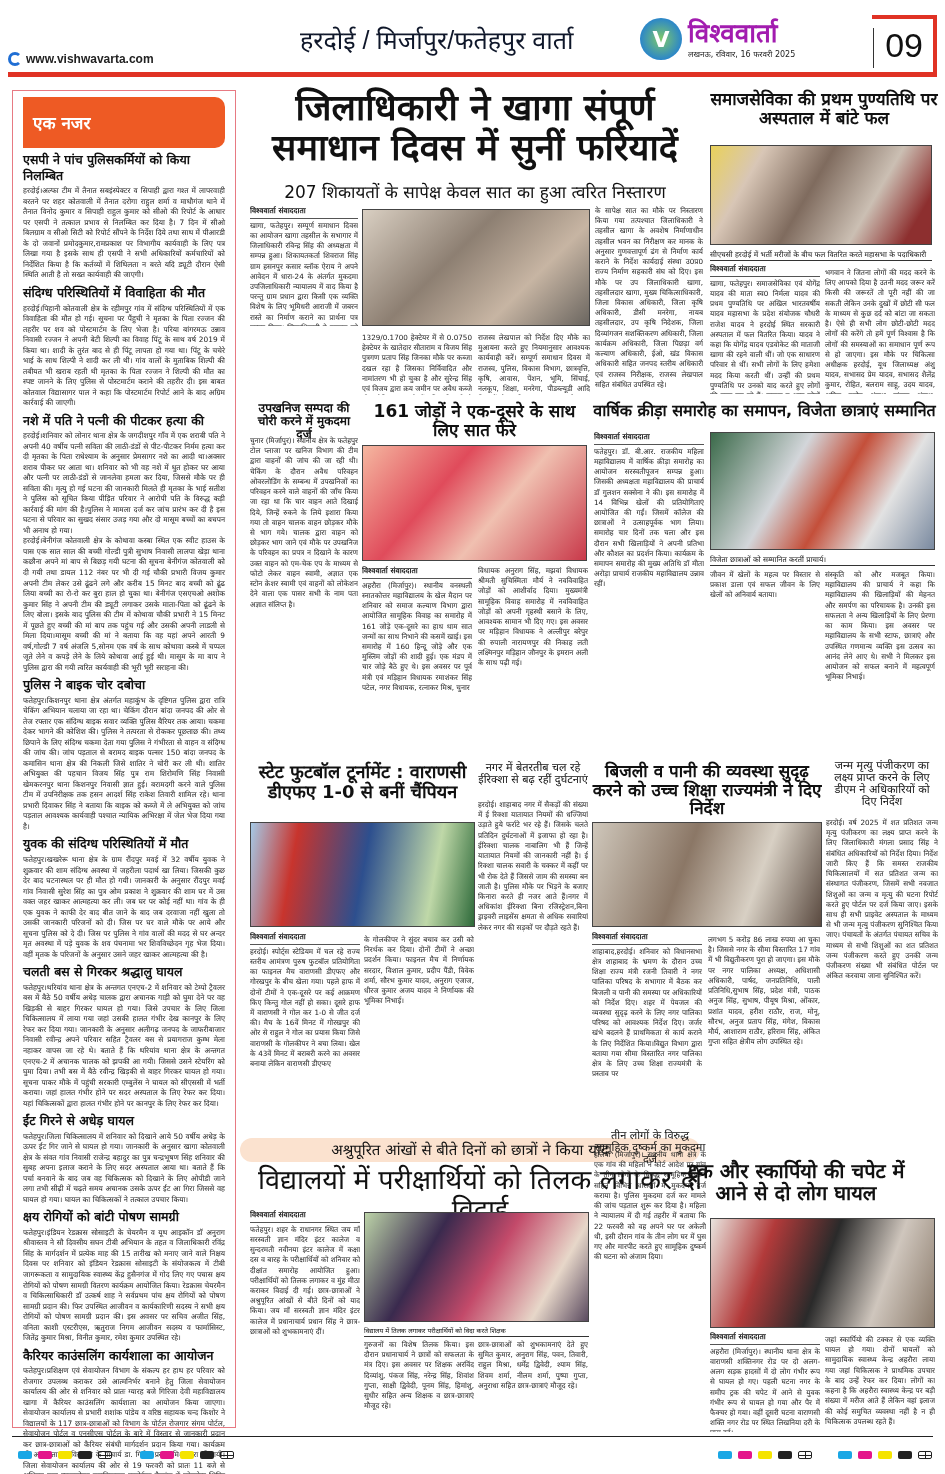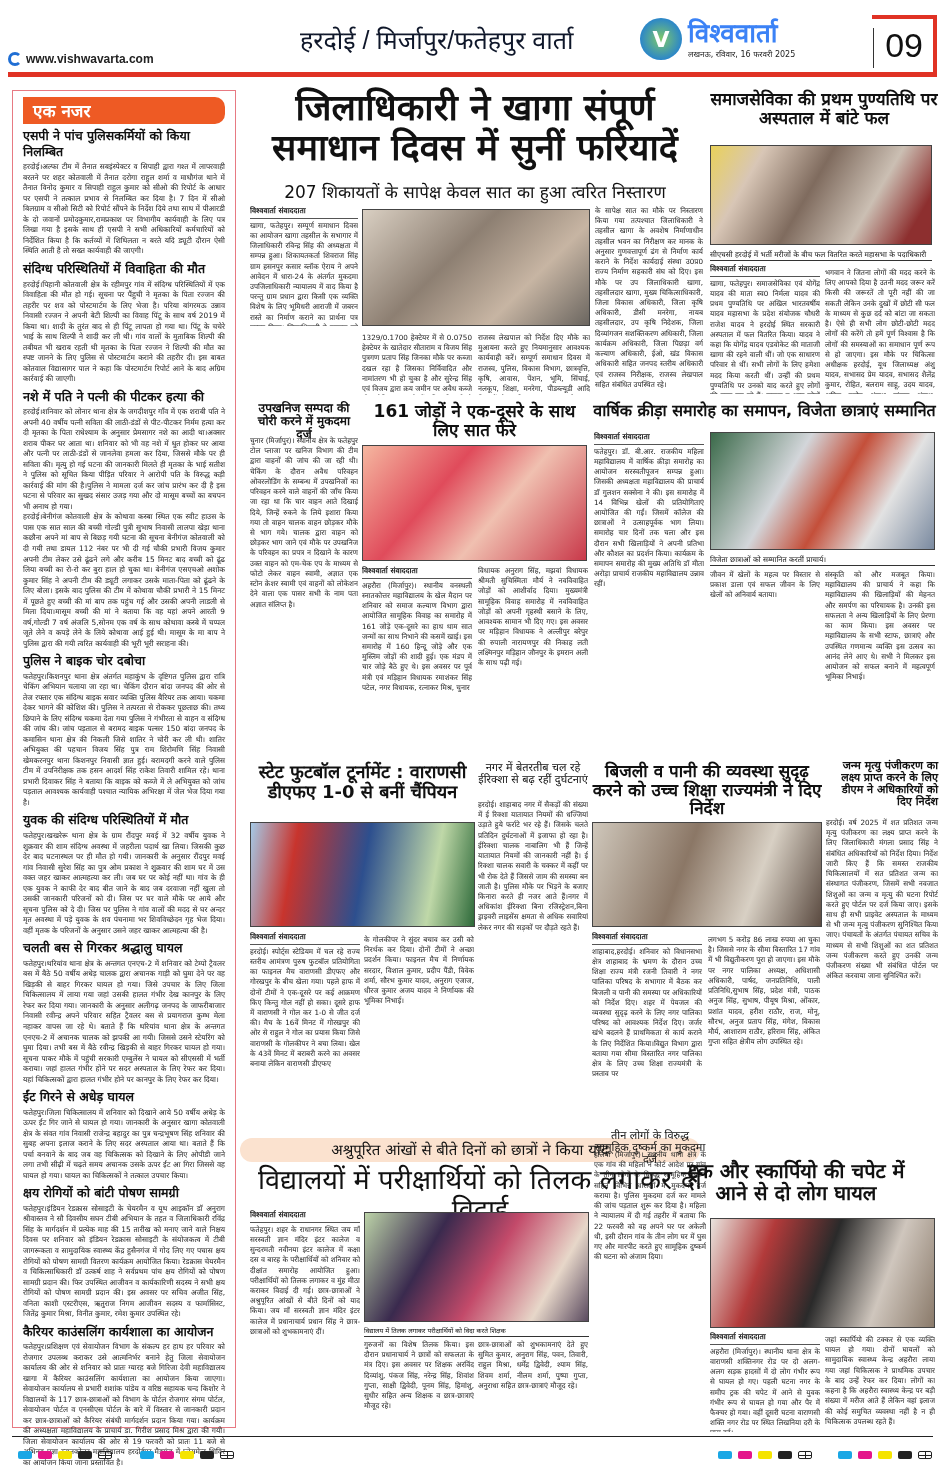--- a/index.html
+++ b/index.html
@@ -6,24 +6,24 @@
 body{width:945px;height:1474px;background:#fff;font-family:"DejaVu Sans",sans-serif;color:#111;position:relative;overflow:hidden}
 .hdr-red{position:absolute;left:8px;top:72px;width:927px;height:5px;background:#e03224}
 .pagebox{position:absolute;right:8px;top:15px;width:65px;height:62px;border-top:4px solid #e03224;border-right:4px solid #e03224}
 .pagenum{position:absolute;right:22px;top:26px;font-size:34px;font-family:"Liberation Sans",sans-serif;color:#111}
 .pagedivider{position:absolute;left:873px;top:28px;width:1px;height:40px;background:#333}
 .section-title{position:absolute;left:300px;top:22px;font-size:25px;font-family:"Liberation Sans",sans-serif;color:#0f172a}
 .site{position:absolute;left:8px;top:52px;font-size:12px;font-weight:bold;font-family:"Liberation Sans",sans-serif;color:#222;display:flex;align-items:center;gap:4px}
 .ie{width:14px;height:14px;border-radius:50%;border:3px solid #1f6ed4;border-right-color:transparent}
 .logo{position:absolute;left:640px;top:18px;display:flex;gap:6px;align-items:center}
 .logo-badge{width:42px;height:42px;border-radius:50%;background:radial-gradient(circle,#7fc96a 0,#2b86c9 70%);color:#fff;font-weight:bold;font-size:22px;display:flex;align-items:center;justify-content:center}
-.logo-name{font-size:26px;font-weight:bold;color:#3b82f6;font-family:"Liberation Sans",sans-serif;line-height:1}
+.logo-name{font-size:26px;font-weight:bold;color:#a21caf;font-family:"Liberation Sans",sans-serif;line-height:1}
 .logo-date{font-size:8px;color:#222;margin-top:2px}
 .leftcol{position:absolute;left:12px;top:90px;width:224px;height:1338px;border:1px solid #e77a83;padding:6px 10px}
-.ekn{background:#ee5a24;border-radius:0 10px 10px 0;color:#fff;font-weight:bold;font-size:17px;padding:2px 10px;margin-bottom:4px}
+.ekn{background:#ee5a24;border-radius:0 10px 10px 0;color:#fff;font-weight:bold;font-size:17px;padding:14px 10px;margin-bottom:4px}
 .lh{font-size:12.5px;font-weight:bold;line-height:1.25;margin:4px 0 3px}
 .lb{font-size:7.4px;line-height:1.42;color:#222;text-align:justify}
 .lb b{font-weight:normal}
 .h1{position:absolute;font-weight:bold;text-align:center;font-family:"DejaVu Sans",sans-serif;line-height:1.1}
 .txt{position:absolute;font-size:7.2px;line-height:1.42;color:#222;text-align:justify}
 .byline{font-size:7.5px;font-weight:bold;border-bottom:1px solid #555;padding-bottom:1px;margin-bottom:2px}
 .photo{position:absolute;border:1px solid #444}
 .cap{position:absolute;font-size:7.4px;color:#111;border-bottom:1px solid #333;padding:1px 0}
 .banner{position:absolute;left:240px;top:1138px;width:460px;height:24px;background:#fbe2cf;border-radius:12px;text-align:center;font-size:15px;line-height:24px;color:#111}
 .cmyk{position:absolute;top:1451px;display:flex;gap:6px;align-items:center}
@@ -132,21 +132,21 @@
 <div class="txt" style="left:364px;top:935px;width:110px;height:182px;overflow:hidden;">के गोलकीपर ने सुंदर बचाव कर उसी को निरर्थक कर दिया। दोनों टीमों ने अच्छा प्रदर्शन किया। फाइनल मैच में निर्णायक सरदार, विशाल कुमार, प्रदीप पैंडी, विवेक शर्मा, सौरभ कुमार यादव, अनुराग एजाज, धीरज कुमार अजय यादव ने निर्णायक की भूमिका निभाई।</div>
 
 <div class="h1" style="left:478px;top:762px;width:110px;font-size:11px;font-weight:normal;">नगर में बेतरतीब चल रहे ईरिक्शा से बढ़ रहीं दुर्घटनाएं</div>
 <div class="txt" style="left:478px;top:800px;width:110px;height:318px;overflow:hidden;">हरदोई। शाहाबाद नगर में सैकड़ों की संख्या में ई रिक्शा यातायात नियमों की धज्जियां उड़ाते हुये फर्राटे भर रहे हैं। जिसके चलते प्रतिदिन दुर्घटनाओं में इजाफा हो रहा है।ईरिक्शा चालक नाबालिग भी हैं जिन्हें यातायात नियमों की जानकारी नहीं है। ई रिक्शा चालक सवारी के चक्कर में कहीं पर भी रोक देते हैं जिससे जाम की समस्या बन जाती है। पुलिस मौके पर भिड़ने के बजाए किनारा करते ही नजर आते हैं।नगर में अधिकांश ईरिक्शा बिना रजिस्ट्रेशन,बिना ड्राइवरी लाइसेंस क्षमता से अधिक सवारियां लेकर नगर की सड़कों पर दौड़ते रहते हैं।</div>
 
 <div class="h1" style="left:592px;top:762px;width:230px;font-size:17px;">बिजली व पानी की व्यवस्था सुदृढ़ करने को उच्च शिक्षा राज्यमंत्री ने दिए निर्देश</div>
 <div class="photo" style="left:592px;top:822px;width:230px;height:105px;background:linear-gradient(110deg,#cfc7bb,#8b7766 40%,#d8d0c4 70%,#5a4a40);"></div>
 <div class="txt" style="left:592px;top:932px;width:110px;height:185px;overflow:hidden;"><div class="byline">विश्ववार्ता संवाददाता</div><span>शाहाबाद,हरदोई। शनिवार को विधानसभा क्षेत्र शाहाबाद के भ्रमण के दौरान उच्च शिक्षा राज्य मंत्री रजनी तिवारी ने नगर पालिका परिषद के सभागार में बैठक कर बिजली व पानी की समस्या पर अधिकारियों को निर्देश दिए। शहर में पेयजल की व्यवस्था सुदृढ़ करने के लिए नगर पालिका परिषद को आवश्यक निर्देश दिए। जर्जर खंभे बदलने हैं प्राथमिकता से कार्य कराने के लिए निर्देशित किया।विद्युत विभाग द्वारा बताया गया सीमा विस्तारित नगर पालिका क्षेत्र के लिए उच्च शिक्षा राज्यमंत्री के प्रस्ताव पर</span></div>
 <div class="txt" style="left:708px;top:935px;width:112px;height:182px;overflow:hidden;">लगभग 5 करोड़ 86 लाख रुपया आ चुका है। जिससे नगर के सीमा विस्तारित 17 गांव में भी विद्युतीकरण पूरा हो जाएगा। इस मौके पर नगर पालिका अध्यक्ष, अधिशासी अधिकारी, पार्षद, जनप्रतिनिधि, पाली प्रतिनिधि,सुभाष सिंह, प्रदेश मंत्री, पाठक अनुज सिंह, सुभाष, पीयूष मिश्रा, ओंकार, प्रशांत यादव, हरीश राठौर, राज, मोनू, सौरभ, अनुज प्रताप सिंह, मंगेश, विकास मौर्य, आशाराम राठौर, हरिराम सिंह, अंकित गुप्ता सहित क्षेत्रीय लोग उपस्थित रहे।</div>
 
-<div class="h1" style="left:826px;top:760px;width:112px;font-size:11px;font-weight:bold;text-align:right;">जन्म मृत्यु पंजीकरण का लक्ष्य प्राप्त करने के लिए डीएम ने अधिकारियों को दिए निर्देश</div>
+<div class="h1" style="left:826px;top:760px;width:112px;font-size:11px;font-weight:normal;">जन्म मृत्यु पंजीकरण का लक्ष्य प्राप्त करने के लिए डीएम ने अधिकारियों को दिए निर्देश</div>
 <div class="txt" style="left:826px;top:818px;width:112px;height:300px;overflow:hidden;">हरदोई। वर्ष 2025 में शत प्रतिशत जन्म मृत्यु पंजीकरण का लक्ष्य प्राप्त करने के लिए जिलाधिकारी मंगला प्रसाद सिंह ने संबंधित अधिकारियों को निर्देश दिया। निर्देश जारी किए हैं कि समस्त राजकीय चिकित्सालयों में सत प्रतिशत जन्म का संस्थागत पंजीकरण, जिसमें सभी नवजात शिशुओं का जन्म व मृत्यु की घटना रिपोर्ट करते हुए पोर्टल पर दर्ज किया जाए। इसके साथ ही सभी प्राइवेट अस्पताल के माध्यम से भी जन्म मृत्यु पंजीकरण सुनिश्चित किया जाए। पंचायतों के अंतर्गत पंचायत सचिव के माध्यम से सभी शिशुओं का शत प्रतिशत जन्म पंजीकरण करते हुए उनकी जन्म पंजीकरण संख्या भी संबंधित पोर्टल पर अंकित करवाया जाना सुनिश्चित करें।</div>
 
 <div class="banner">अश्रुपूरित आंखों से बीते दिनों को छात्रों ने किया याद</div>
 <div class="h1" style="left:250px;top:1165px;width:460px;font-size:27px;font-weight:normal;">विद्यालयों में परीक्षार्थियों को तिलक लगाकर दी विदाई</div>
 <div class="txt" style="left:250px;top:1210px;width:110px;height:255px;overflow:hidden;"><div class="byline">विश्ववार्ता संवाददाता</div><span>फतेहपुर। शहर के राधानगर स्थित जय माँ सरस्वती ज्ञान मंदिर इंटर कालेज व सुन्दरमती नवीनया इंटर कालेज में कक्षा दस व बारह के परीक्षार्थियों को शनिवार को दीक्षांत समारोह आयोजित हुआ। परीक्षार्थियों को तिलक लगाकर व मुंह मीठा कराकर विदाई दी गई। छात्र-छात्राओं ने अश्रुपूरित आंखों से बीते दिनों को याद किया। जय माँ सरस्वती ज्ञान मंदिर इंटर कालेज में प्रधानाचार्य प्रधान सिंह ने छात्र-छात्राओं को शुभकामनाएं दीं।</span></div>
 <div class="photo" style="left:364px;top:1212px;width:225px;height:110px;background:linear-gradient(120deg,#bcd3a8,#3a2a4e 30%,#c34a6a 55%,#e7d7c9 80%,#5a4a5f);"></div>
 <div class="cap" style="left:364px;top:1325px;width:225px;font-size:6.5px;">विद्यालय में तिलक लगाकर परीक्षार्थियों को विदा करते शिक्षक</div>
 <div class="txt" style="left:364px;top:1340px;width:110px;height:125px;overflow:hidden;">गुरुजनों का विशेष तिलक किया। इस दौरान प्रधानाचार्य ने छात्रों को सफलता के मंत्र दिए। इस अवसर पर शिक्षक अरविंद दिव्यांशु, पंकज सिंह, नरेन्द्र सिंह, शिवांश गुप्ता, साक्षी द्विवेदी, पूनम सिंह, हिमांशु, सुधीर सहित अन्य शिक्षक व छात्र-छात्राएं मौजूद रहे।</div>
 <div class="txt" style="left:478px;top:1340px;width:110px;height:125px;overflow:hidden;">छात्र-छात्राओं को शुभकामनाएं देते हुए सुमित कुमार, अनुराग सिंह, पवन, तिवारी, राहुल मिश्रा, धर्मेंद्र द्विवेदी, श्याम सिंह, शिवम शर्मा, नीलम शर्मा, पुष्पा गुप्ता, अनुराधा सहित छात्र-छात्राएं मौजूद रहे।</div>
 

